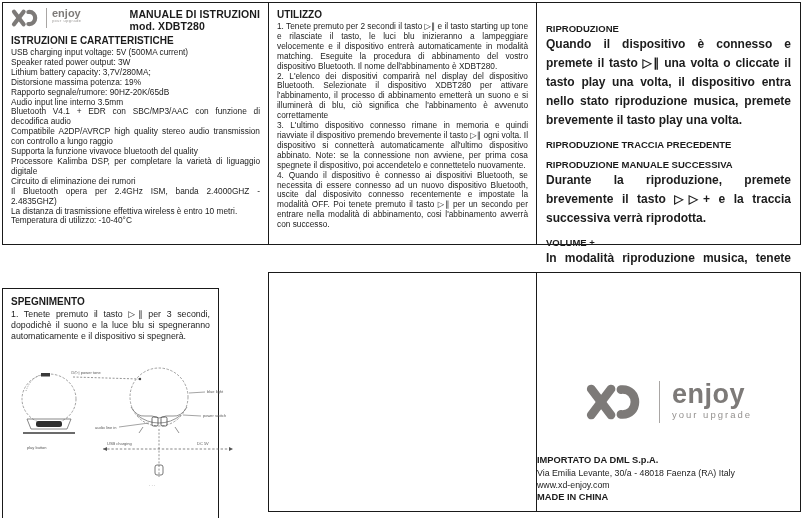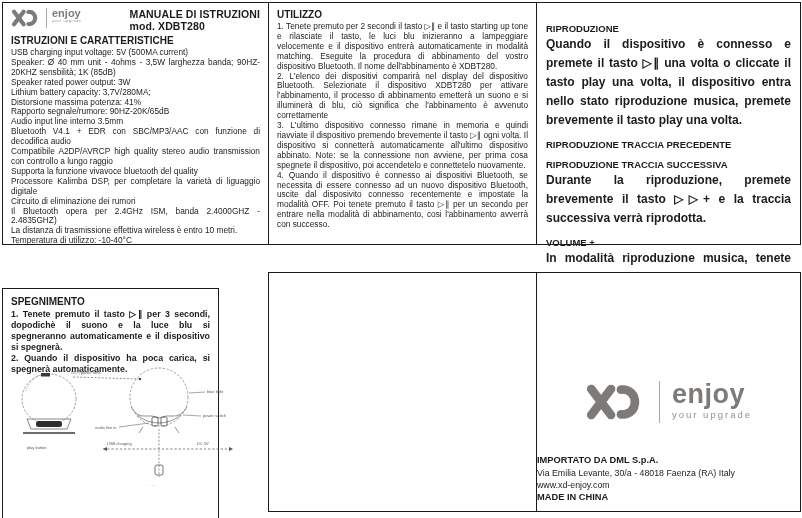--- a/index.html
+++ b/index.html
@@ -17,21 +17,21 @@
 
   .hdr-row{display:flex;justify-content:space-between;align-items:flex-start;height:26px;}
   .title-block{text-align:left;font-weight:bold;font-size:10.5px;line-height:12px;letter-spacing:.1px;}
   .h1{font-weight:bold;font-size:10px;margin:1px 0 2px 0;}
   .h2{font-weight:bold;font-size:9.5px;margin:0 0 1px 0;}
   .body-txt{font-size:8.3px;line-height:9.9px;text-align:justify;}
   .body-txt p{margin:0;}
   .c3-sec{margin-bottom:9px;}
   .c3-sec .body-txt{font-size:12px;line-height:19px;font-weight:bold;}
   .speg-txt{font-size:8.8px;line-height:11px;text-align:justify;}
-  .speg-txt p{margin:0;font-weight:bold;}
+  .speg-txt p{margin:0;}
 
   
   .logo{display:flex;align-items:flex-start;gap:5px;}
   .logo .bar{width:1px;background:#a9a6a4;align-self:stretch;}
   .logo-txt .enjoy{color:#7d7a78;font-weight:bold;}
   .logo-txt .tagline{color:#959290;letter-spacing:.6px;}
   .logo-sm .enjoy{font-size:11px;line-height:11px;}
   .logo-sm .tagline{font-size:3.8px;line-height:5px;}
   .logo-lg{gap:12px;}
   .logo-lg .enjoy{font-size:27px;line-height:27px;letter-spacing:.5px;}
@@ -70,24 +70,23 @@
         </div>
       </div>
       <div class="title-block">
         <div>MANUALE DI ISTRUZIONI</div>
         <div>mod. XDBT280</div>
       </div>
     </div>
     <div class="h1">ISTRUZIONI E CARATTERISTICHE</div>
     <div class="body-txt">
       <p>USB charging input voltage: 5V (500MA current)</p>
-      <p>Speaker: Ø 40 mm unit - 4ohms - 3,5W larghezza banda; 90HZ-20KHZ sensbilità; 1K (85dB)</p>
       <p>Speaker rated power output: 3W</p>
       <p>Lithium battery capacity: 3,7V/280MA;</p>
-      <p>Distorsione massima potenza: 41%</p>
+      <p>Distorsione massima potenza: 19%</p>
       <p>Rapporto segnale/rumore: 90HZ-20K/65dB</p>
       <p>Audio input line interno 3.5mm</p>
       <p>Bluetooth V4.1 + EDR con SBC/MP3/AAC con funzione di decodifica audio</p>
       <p>Compatibile A2DP/AVRCP high quality stereo audio transmission con controllo a lungo raggio</p>
       <p>Supporta la funzione vivavoce bluetooth del quality</p>
       <p>Processore Kalimba DSP, per completare la varietà di liguaggio digitale</p>
       <p>Circuito di eliminazione dei rumori</p>
       <p>Il Bluetooth opera per 2.4GHz ISM, banda 2.4000GHZ - 2.4835GHZ)</p>
       <p>La distanza di trasmissione effettiva wireless è entro 10 metri.</p>
       <p>Temperatura di utilizzo: -10-40°C</p>
@@ -106,38 +105,37 @@
 
   <div class="cell" id="c3">
     <div class="c3-sec">
       <div class="h2">RIPRODUZIONE</div>
       <div class="body-txt">Quando il dispositivo è connesso e premete il tasto ▷∥ una volta o cliccate il tasto play una volta, il dispositivo entra nello stato riproduzione musica, premete brevemente il tasto play una volta.</div>
     </div>
     <div class="c3-sec">
       <div class="h2">RIPRODUZIONE TRACCIA PRECEDENTE</div>
     </div>
     <div class="c3-sec">
-      <div class="h2">RIPRODUZIONE TRACCIA SUCCESSIVA</div>
+      <div class="h2">RIPRODUZIONE MANUALE SUCCESSIVA</div>
       <div class="body-txt">Durante la riproduzione, premete brevemente il tasto ▷▷+ e la traccia successiva verrà riprodotta.</div>
     </div>
     <div class="c3-sec">
       <div class="h2">VOLUME +</div>
       <div class="body-txt">In modalità riproduzione musica, tenete premuto il tasto ▷▷+, la luce blu lampeggerà velocemente.</div>
     </div>
     <div class="c3-sec">
       <div class="h2">VOLUME -</div>
       <div class="body-txt">In modalità riproduzione musica, tenete premuto il tasto −◁◁, la luce blu lampeggerà velocemente.</div>
     </div>
   </div>
 
   <div class="cell" id="c4">
     <div class="h1">SPEGNIMENTO</div>
     <div class="speg-txt">
       <p>1. Tenete premuto il tasto ▷∥ per 3 secondi, dopodichè il suono e la luce blu si spegneranno automaticamente e il dispositivo si spegnerà.</p>
-      <p>2. Quando il dispositivo ha poca carica, si spegnerà automaticamente.</p>
     </div>
     <svg id="diagram" width="248" height="142" viewBox="0 0 248 142">
 
       <g stroke="#8a8a8a" fill="none" stroke-width="0.8">
         <ellipse cx="38" cy="34" rx="27" ry="25" stroke-dasharray="2.5 1.5"></ellipse>
         <path d="M15 26 q4 -12 14 -16" stroke-dasharray="1 1.2"></path>
         <rect x="30" y="8" width="9" height="3.5" fill="#3a3a3a" stroke="none"></rect>
         <path d="M16 54 L60 54 L56 64 L20 64 Z" stroke="#6a6a6a"></path>
         <rect x="25" y="56" width="26" height="6" rx="2.5" fill="#2e2e2e" stroke="none"></rect>
         <line x1="12" y1="68" x2="64" y2="68" stroke="#3a3a3a" stroke-width="1.4"></line>

